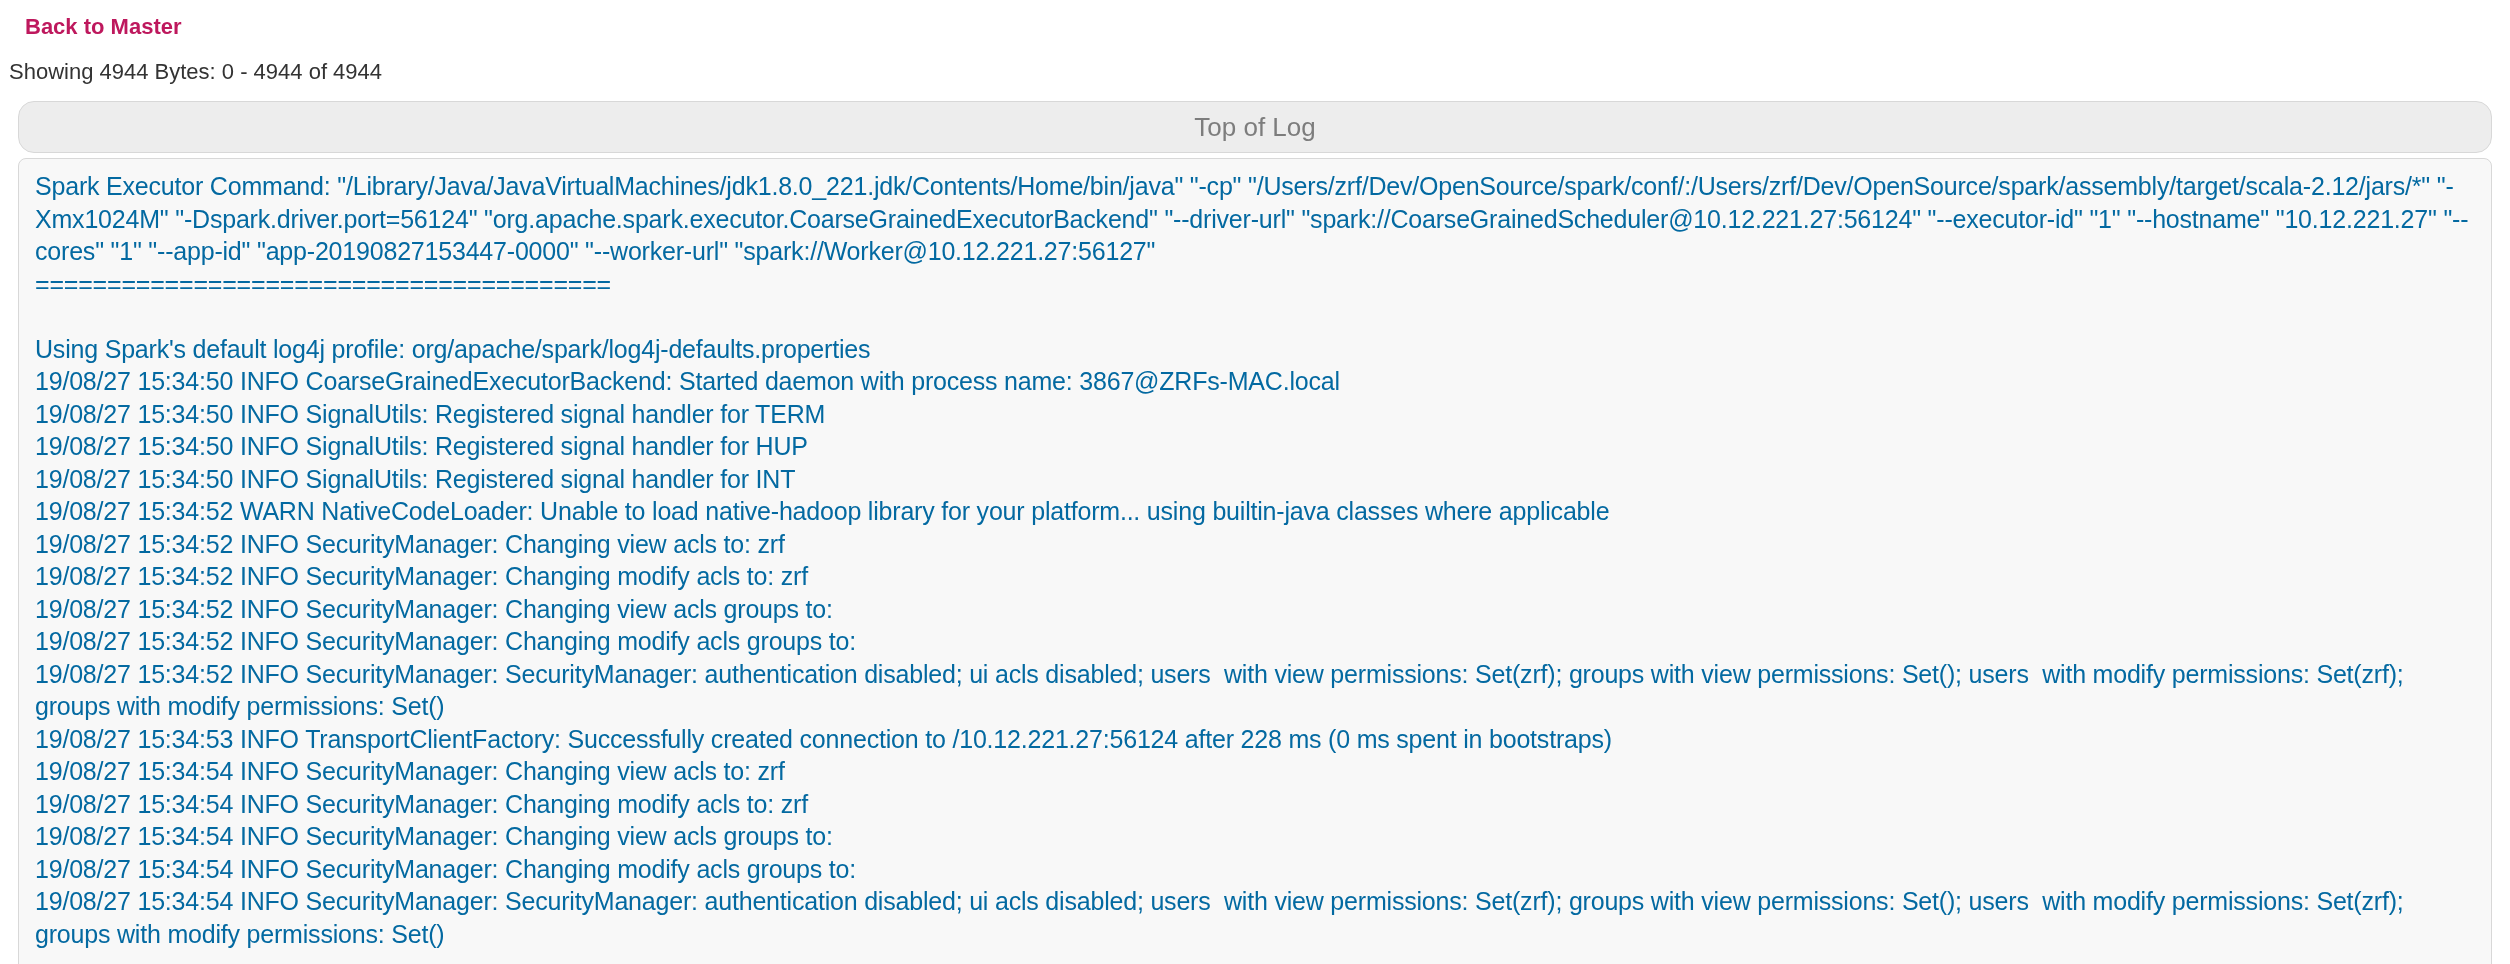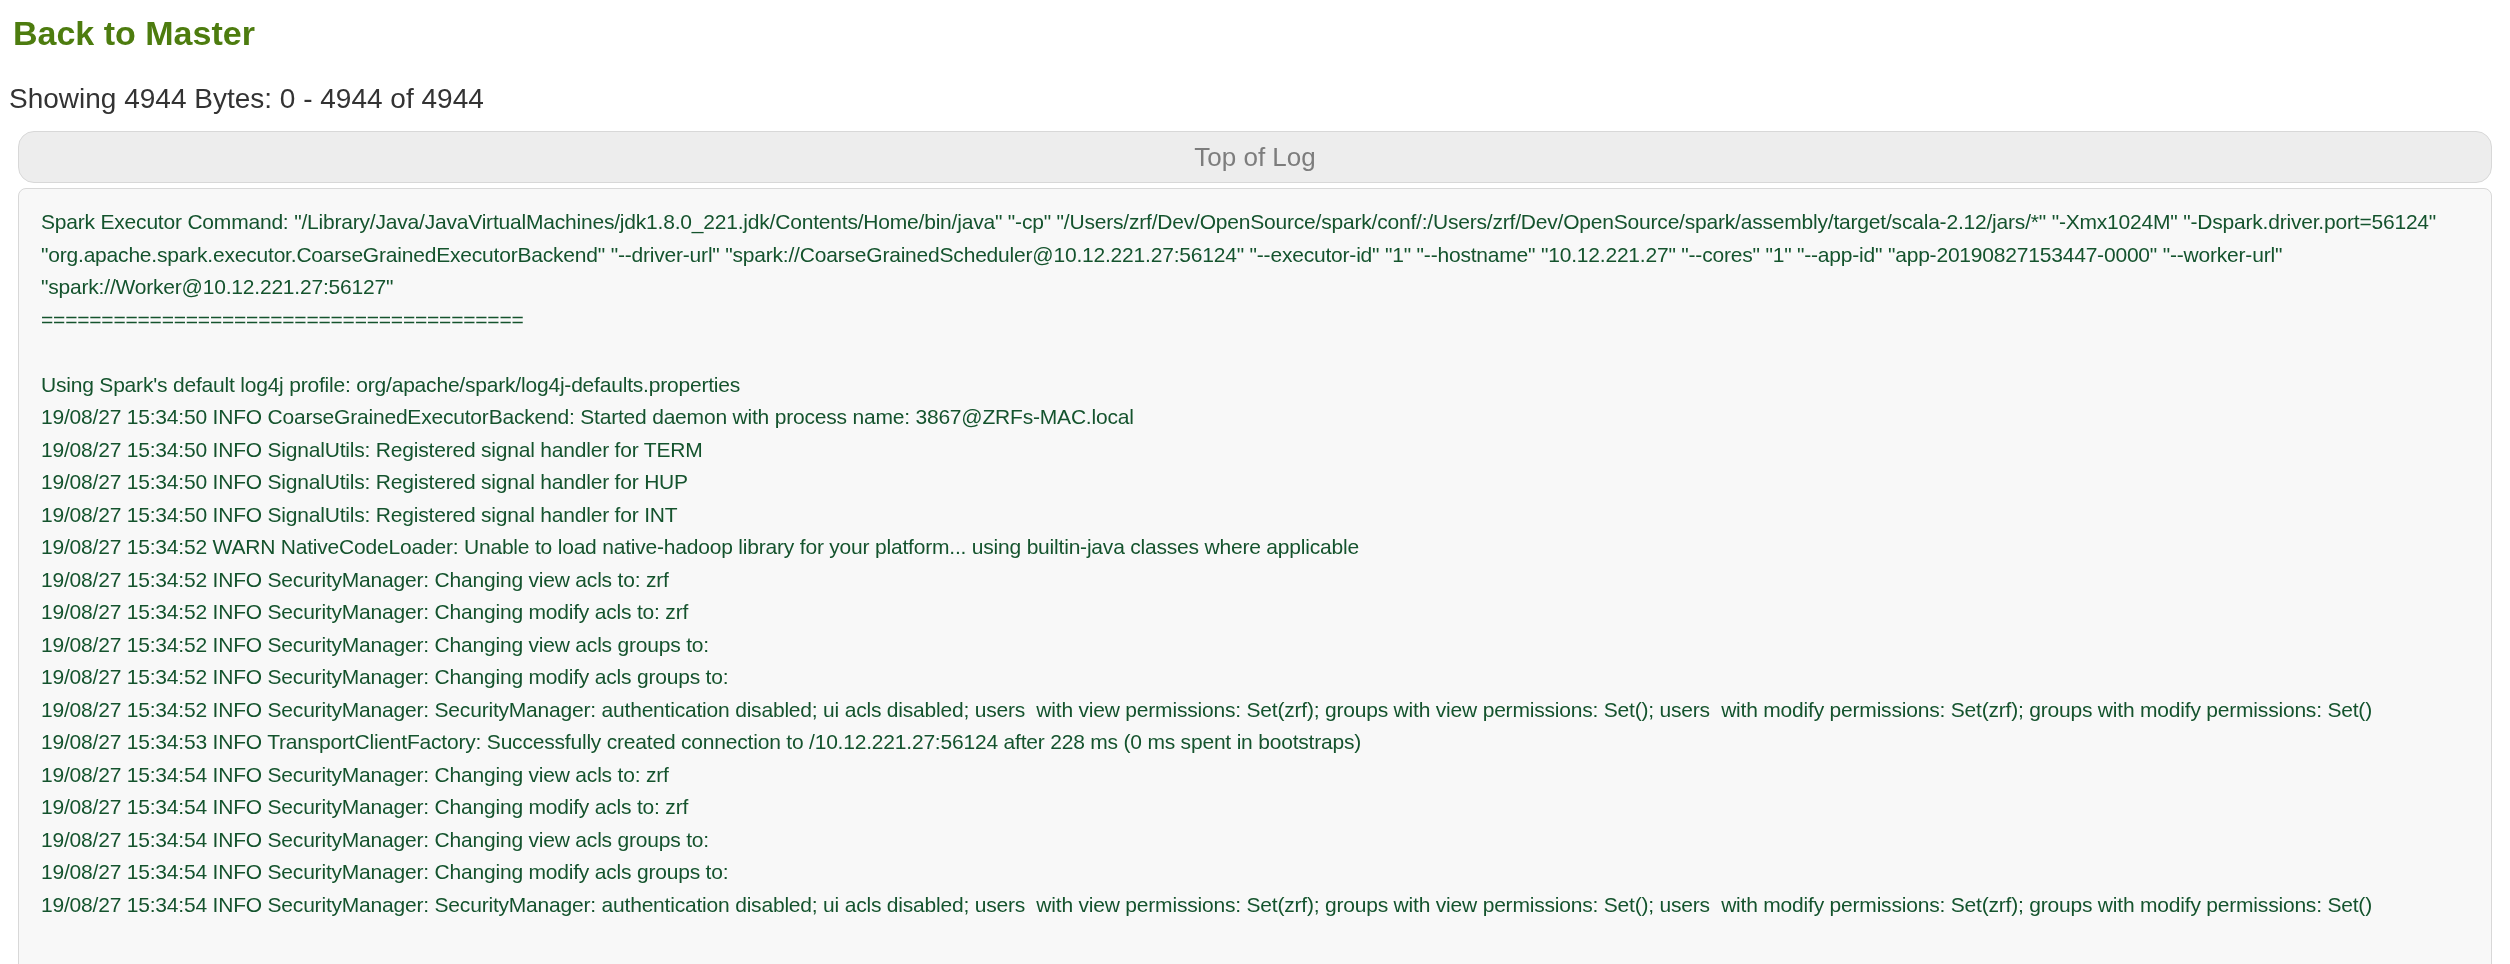--- a/index.html
+++ b/index.html
@@ -9,31 +9,31 @@
     height: 964px;
     overflow: hidden;
     background: #ffffff;
     font-family: "Liberation Sans", "DejaVu Sans", sans-serif;
   }
   .page {
     padding: 14px 9px 0 9px;
   }
   .back-link {
     display: inline-block;
-    margin-left: 4px;
+    margin-left: 16px;
     padding-left: 0px;
-    font-size: 34px;
+    font-size: 22px;
     font-weight: bold;
-    color: #4d7c0f;
+    color: #be185d;
     text-decoration: none;
     cursor: pointer;
   }
   .showing {
-    margin-top: 30px;
-    font-size: 28px;
+    margin-top: 19px;
+    font-size: 22px;
     color: #333333;
   }
   .log-header-bar {
     margin: 16px 9px 5px 9px;
     height: 50px;
     line-height: 50px;
     text-align: center;
     background: #ededed;
     border: 1px solid #d8d8d8;
     border-radius: 16px;
@@ -45,26 +45,26 @@
   .log-box {
     margin: 0 9px;
     background: #f8f8f8;
     border: 1px solid #d8d8d8;
     border-radius: 8px 8px 0 0;
     padding: 9px 14px 20px 14px;
     min-height: 900px;
     box-sizing: border-box;
   }
   .log-content {
-    margin: 8px;
+    margin: 2px;
     font-family: "Liberation Sans", "DejaVu Sans", sans-serif;
-    font-size: 21px;
+    font-size: 25px;
     line-height: 32.5px;
     letter-spacing: -0.2px;
-    color: #14532d;
+    color: #0369a1;
     white-space: pre-wrap;
     word-wrap: break-word;
   }
 </style>
 </head>
 <body>
 
 <div class="page">
   <a class="back-link">Back to Master</a>
 

